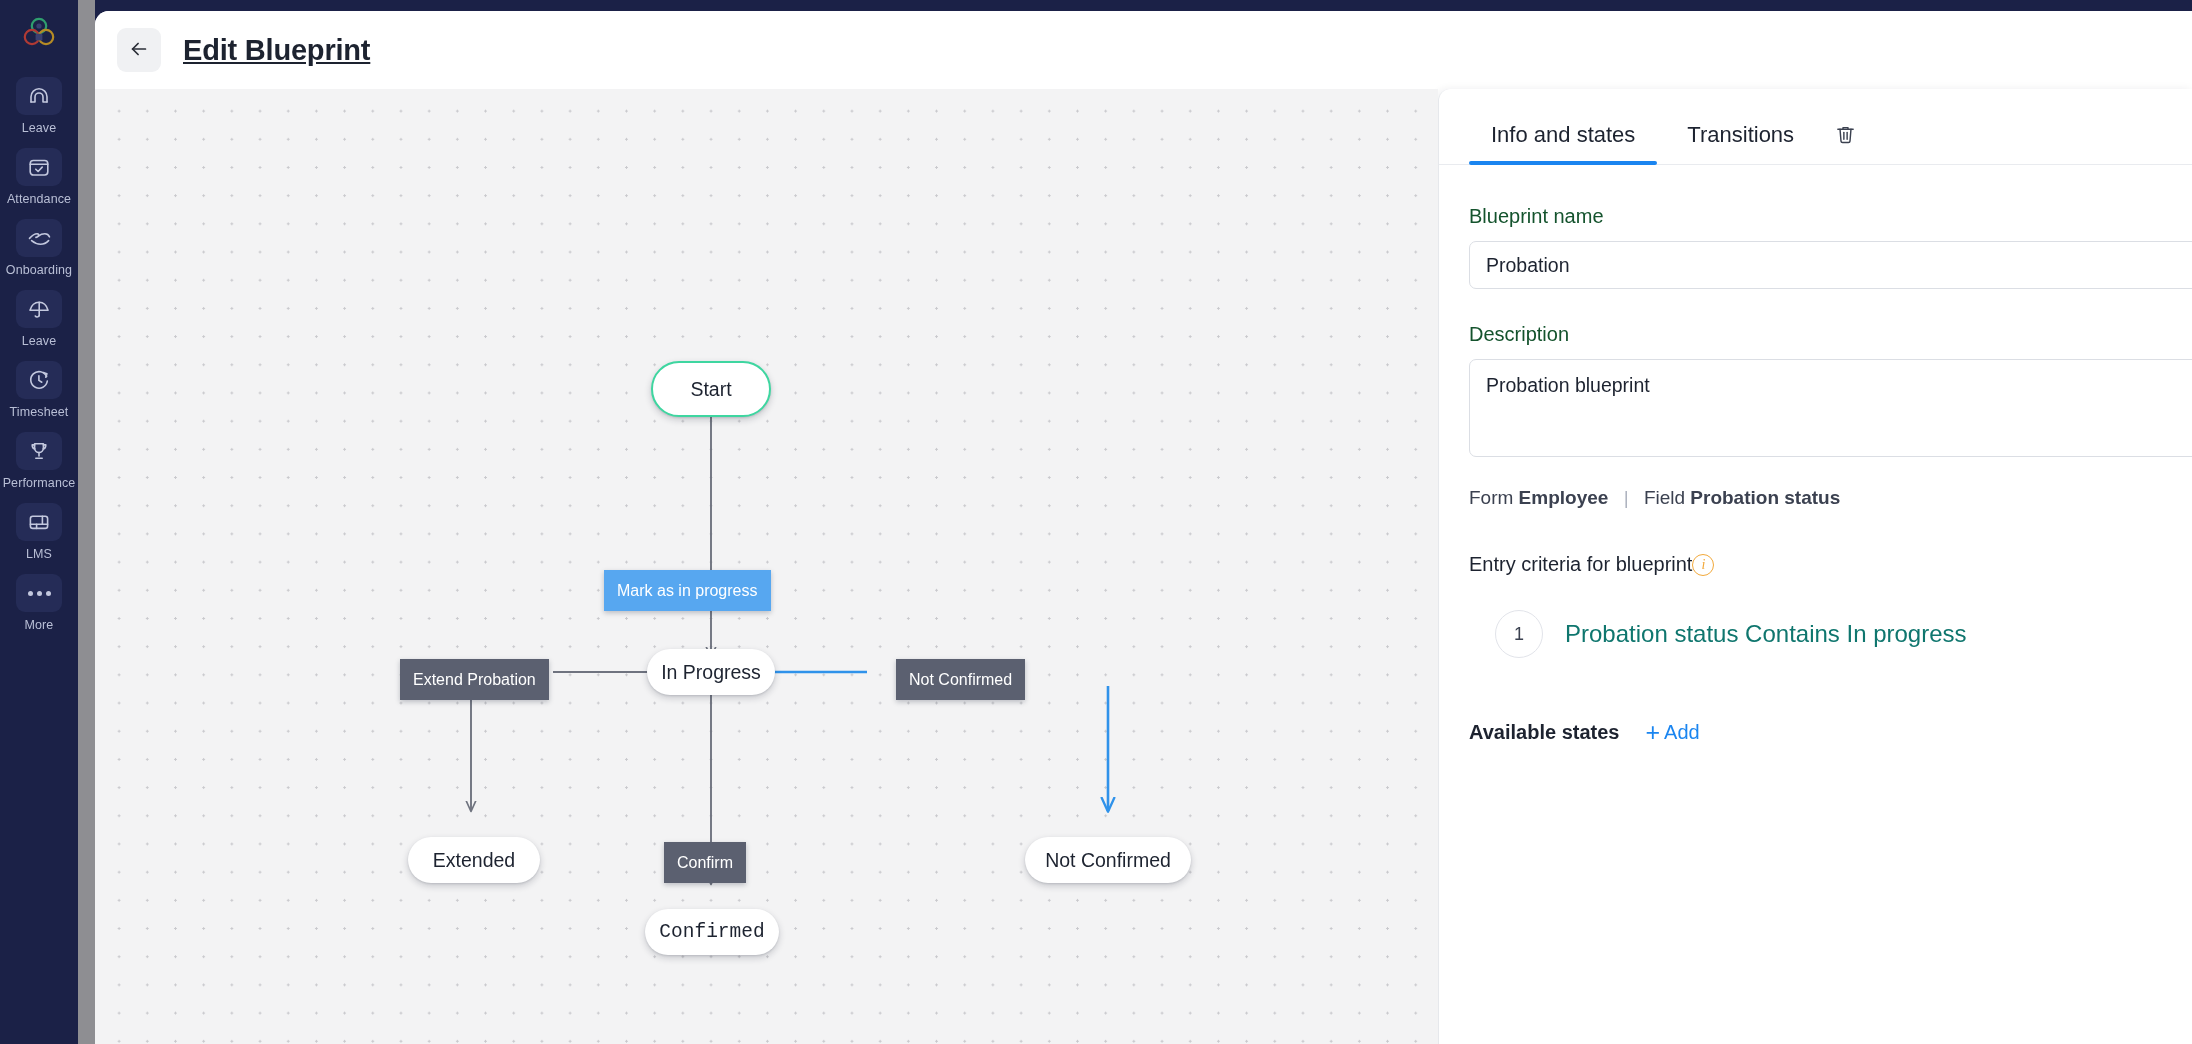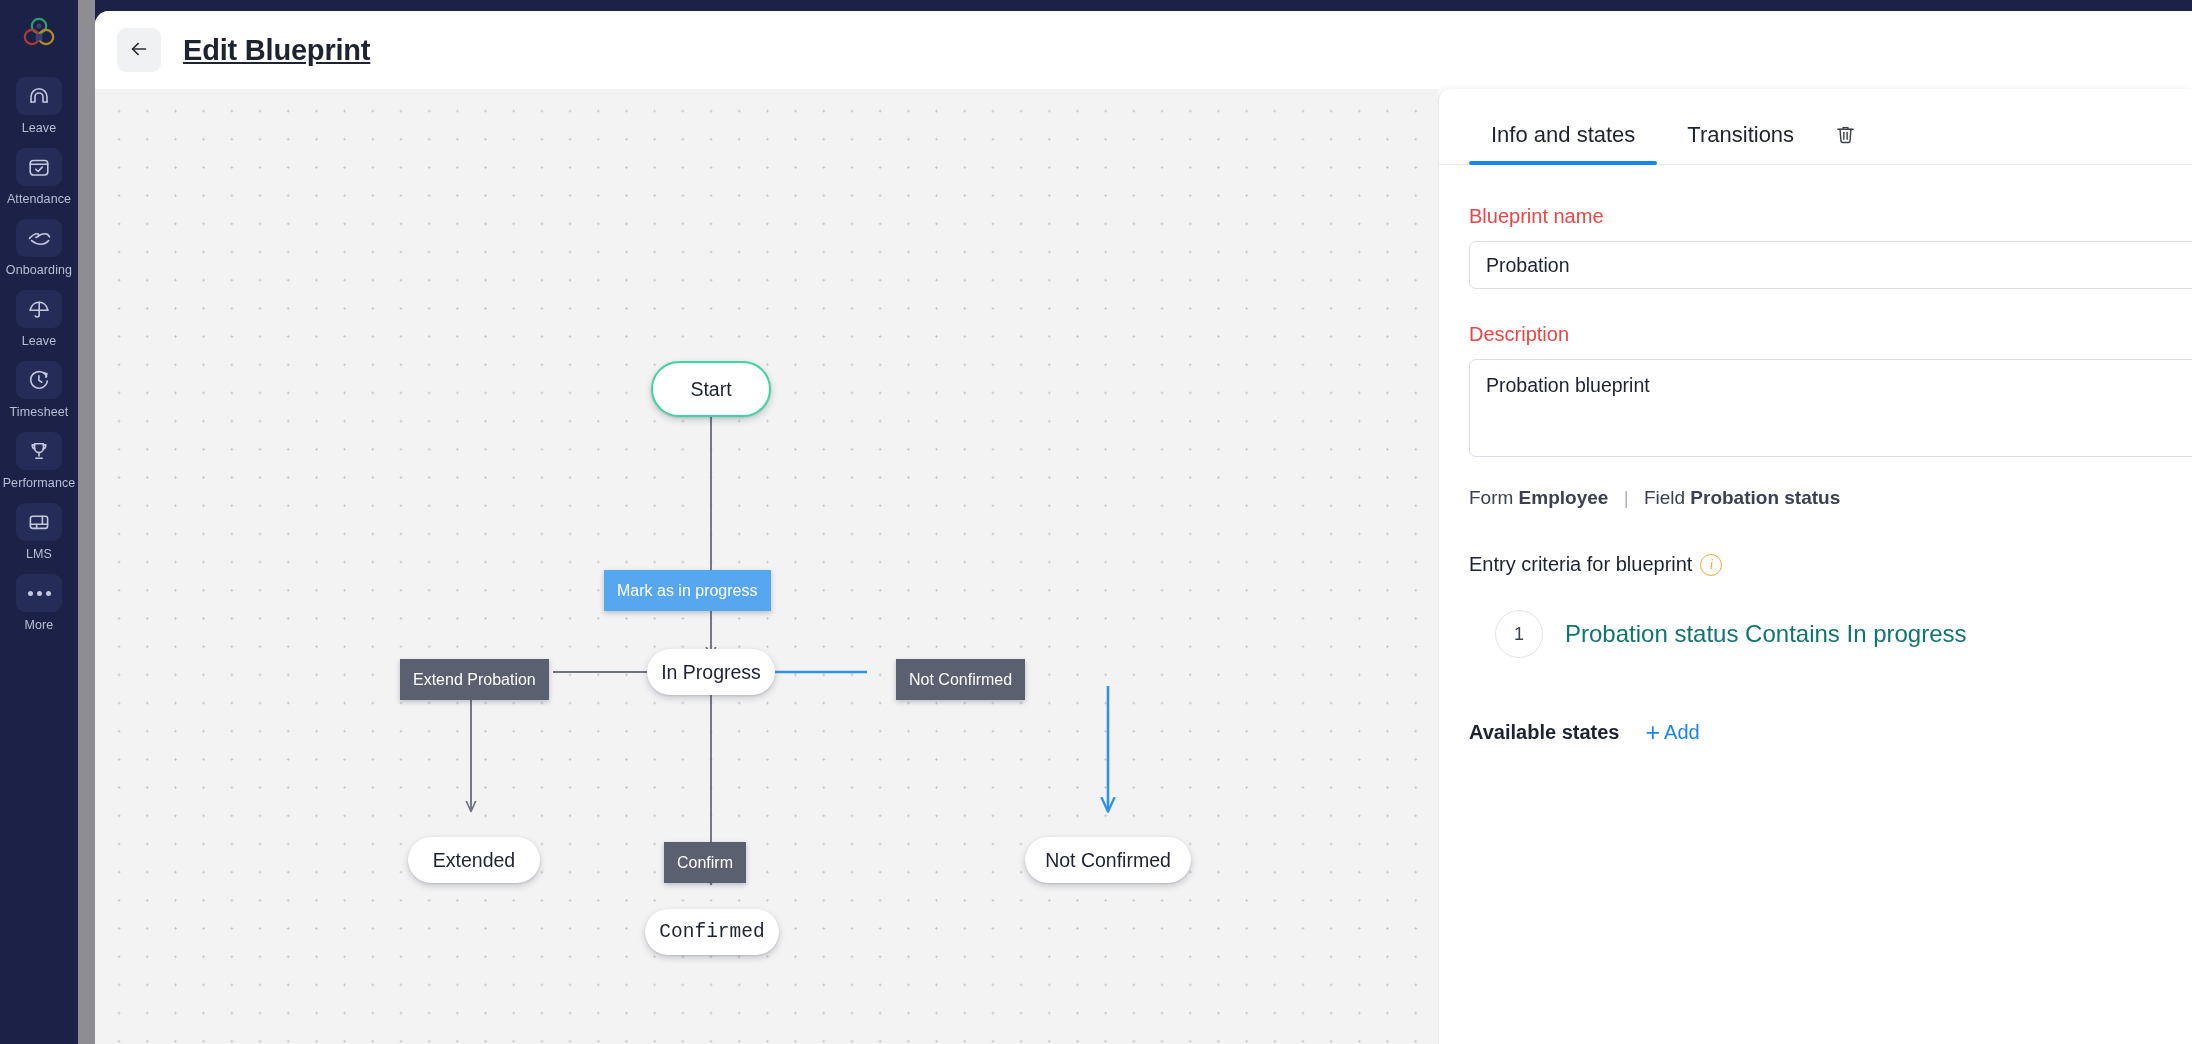--- a/index.html
+++ b/index.html
@@ -187,21 +187,21 @@
     display: flex; align-items: center;
   }
 
   #panel-content {
     flex: 1;
     padding: 40px 0 0 30px;
     overflow: hidden;
   }
   .field-label {
     font-size: 20px;
-    color: #ef4444;
+    color: #14532d;
     margin-bottom: 13px;
   }
   .text-input, .textarea-input {
     width: 1000px;
     border: 1px solid #dbdee4;
     border-radius: 7px;
     font-family: "Liberation Sans", sans-serif;
     font-size: 19.5px;
     color: #1d2330;
     background: #fff;
@@ -214,21 +214,21 @@
 
   #form-field-line {
     font-size: 19px;
     color: #3b4150;
     margin-top: 26px;
   }
   #form-field-line .sep { color: #aeb3bf; margin: 0 10px; }
 
   #entry-criteria-head {
     display: flex; align-items: center;
-    gap: 8px;
+    gap: 0;
     margin-top: 44px;
     font-size: 20px;
     color: #1d2330;
   }
   #info-icon {
     width: 22px; height: 22px;
     border-radius: 50%;
     border: 1.6px solid #f2a93b;
     color: #f2a93b;
     font-size: 14px;

